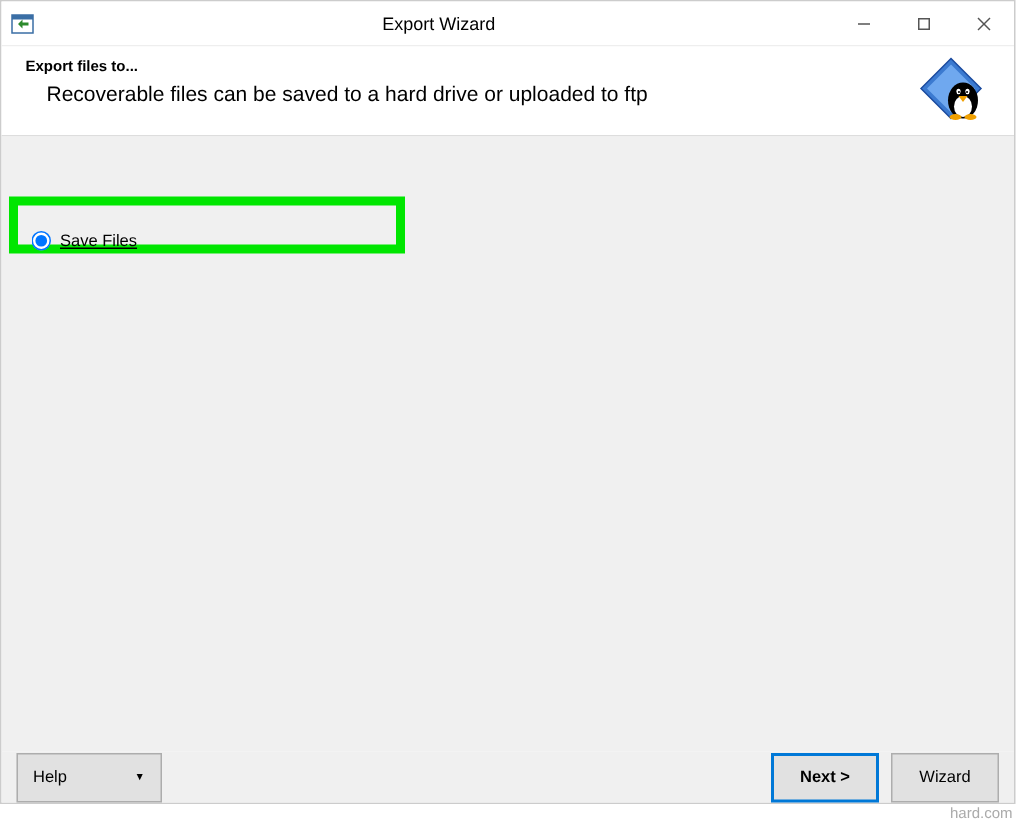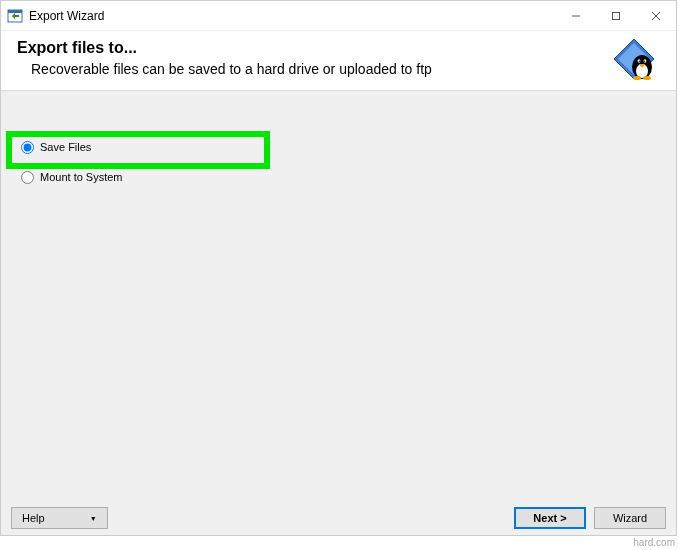--- a/index.html
+++ b/index.html
@@ -1,39 +1,39 @@
 <!DOCTYPE html>
 <html><head>
   <meta charset="utf-8">
   <style>
     * { box-sizing: border-box; margin: 0; padding: 0; font-family: "Segoe UI", Tahoma, sans-serif; }
     body { background: #fff; width: 679px; height: 550px; overflow: hidden; position: relative; }
     .window { border: 1px solid #ccc; width: 677px; height: 536px; position: relative; background: #fff; }
     
-    .titlebar { height: 30px; background: #fff; display: flex; align-items: center; padding-left: 6px; border-bottom: 1px solid #eee; }
+    .titlebar { height: 30px; background: #fff; display: flex; align-items: center; padding-left: 6px; border-bottom: 1px solid #eee; text-align: center; }
     .titlebar .app-icon { width: 16px; height: 16px; margin-right: 6px; }
     .titlebar .title { font-size: 12px; color: #000; flex: 1; }
     .win-controls { display: flex; height: 100%; }
     .win-btn { width: 40px; display: flex; align-items: center; justify-content: center; color: #555; font-size: 10px; }
     
     .header { padding: 8px 16px 12px 16px; background: #fff; position: relative; border-bottom: 1px solid #ddd; height: 60px; }
-    .header-title { font-size: 16px; font-weight: bold; color: #000; margin-bottom: 4px; }
+    .header-title { font-size: 10px; font-weight: bold; color: #000; margin-bottom: 4px; }
     .header-sub { font-size: 14px; color: #000; padding-left: 14px; }
     .header-icon { position: absolute; right: 18px; top: 4px; width: 46px; height: 46px; }
     
     .content { background: #f0f0f0; height: 410px; padding: 50px 14px 14px 14px; position: relative; }
     
-    .radio-row { display: flex; align-items: flex-start; height: 26px; padding-left: 6px; margin-bottom: 4px; font-size: 11px; color: #000; position: relative; }
+    .radio-row { display: flex; align-items: flex-end; height: 26px; padding-left: 6px; margin-bottom: 4px; font-size: 11px; color: #000; position: relative; text-decoration: underline; }
     .radio-row input[type=radio] { margin-right: 6px; width: 13px; height: 13px; }
     
     .highlight { position: absolute; border: 6px solid #00e600; left: 5px; top: 40px; width: 264px; height: 38px; pointer-events: none; }
     
     .footer { height: 34px; background: #f0f0f0; display: flex; align-items: center; padding: 0 10px; }
     .footer-spacer { flex: 1; }
-    .btn { height: 22px; min-width: 72px; padding: 0 10px; background: #e1e1e1; border: 1px solid #adadad; font-size: 11px; display: flex; align-items: center; justify-content: center; margin-left: 8px; cursor: default; gap: 41px; }
+    .btn { height: 33px; min-width: 72px; padding: 0 10px; background: #e1e1e1; border: 1px solid #adadad; font-size: 11px; display: flex; align-items: center; justify-content: center; margin-left: 8px; cursor: default; gap: 41px; }
     .btn-primary { border: 2px solid #0078d7; background: #e1e1e1; font-weight: bold; }
     .btn-help { margin-left: 0; }
     .dropdown-arrow { font-size: 7px; margin-left: 4px; }
     
     .watermark { position: absolute; right: 4px; bottom: 2px; font-size: 10px; color: #aaa; }
   </style>
 </head>
 <body>
 
 <div class="window">
@@ -88,24 +88,20 @@
   </div>
 
   <div class="content">
     <div class="highlight"></div>
 
     <label class="radio-row">
       <input type="radio" name="export" checked="" style="">
       <span>Save Files</span>
     </label>
 
-    <label class="radio-row">
-      <input type="radio" name="export" style="">
-      <span>Mount to System</span>
-    </label>
 
   </div>
 
   <div class="footer">
     <div class="btn btn-help">
       <span>Help</span>
       <span class="dropdown-arrow">▼</span>
     </div>
     <div class="footer-spacer"></div>
     <div class="btn btn-primary">

